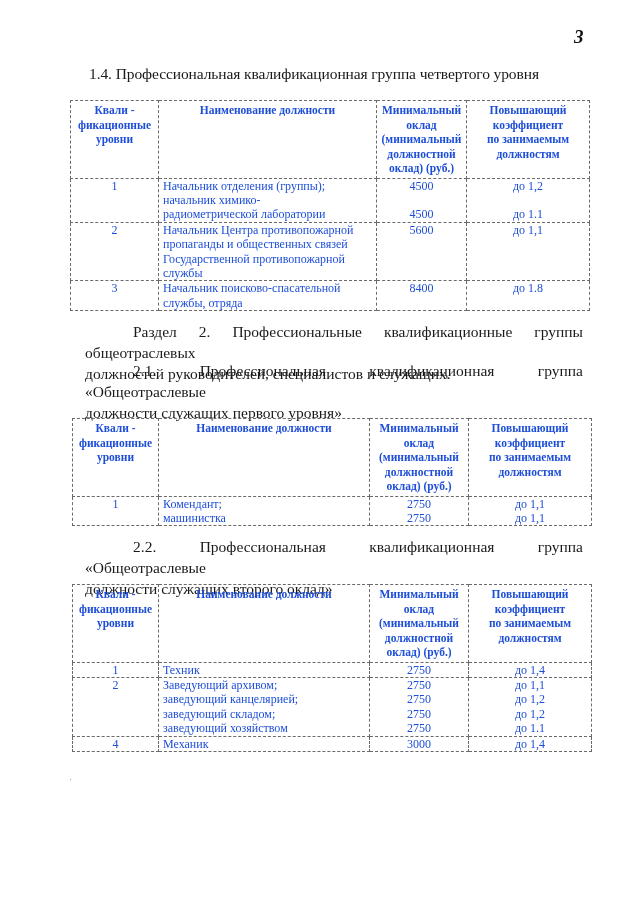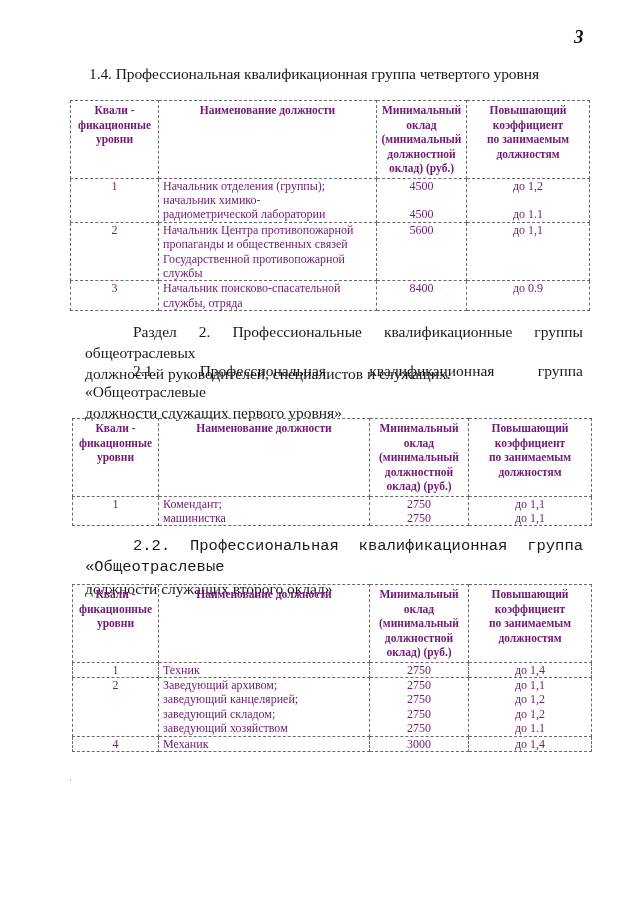--- a/index.html
+++ b/index.html
@@ -16,21 +16,21 @@
     position: absolute; left: 0; width: 628px; top: 65px; text-align: center;
     font-size: 15.5px; letter-spacing: -0.1px;
   }
   .para {
     position: absolute; left: 85px; width: 498px;
     font-size: 15.5px; line-height: 21px; text-align: justify;
   }
   .para .indent { display: inline-block; width: 48px; }
   table.doc {
     position: absolute; border-collapse: collapse; table-layout: fixed;
-    font-size: 12px; line-height: 14.4px; color: #701a75;
+    font-size: 12px; line-height: 14.4px; color: #1d4ed8;
   }
   table.doc td, table.doc th {
     border: 1px dashed #6a6a6a; vertical-align: top; padding: 0 4px;
   }
   table.doc th {
     font-weight: bold; text-align: center; padding-top: 2px; padding-bottom: 2px;
     font-size: 11.5px; line-height: 14.5px;
   }
   table.doc td.c { text-align: center; }
   table.doc td.j { text-align: justify; }
@@ -116,21 +116,21 @@
       <tr>
         <td class="c">3</td>
         <td class="j">
           <span class="line">Начальник     поисково-спасательной</span>
           <span class="line">службы, отряда</span>
         </td>
         <td class="c">
           <span class="line">8400</span>
         </td>
         <td class="c">
-          <span class="line">до 0.9</span>
+          <span class="line">до 1.8</span>
         </td>
       </tr>
     </tbody>
 </table>
 
 <div class="para" style="top:321px;">
   <div class="justify-last" style="text-align-last:justify;"><span class="indent"></span><span>Раздел 2. Профессиональные квалификационные группы общеотраслевых</span></div>
   <div>должностей руководителей, специалистов и служащих.</div>
 </div>
 
@@ -182,21 +182,21 @@
         </td>
         <td class="c">
           <span class="line">до 1,1</span>
           <span class="line">до 1,1</span>
         </td>
       </tr>
     </tbody>
 </table>
 
 <div class="para" style="top:536px;">
-  <div style="text-align-last:justify;font-family:Liberation Mono, monospace;"><span class="indent"></span><span>2.2.  Профессиональная  квалификационная  группа  «Общеотраслевые</span></div>
+  <div style="text-align-last:justify;"><span class="indent"></span><span>2.2.  Профессиональная  квалификационная  группа  «Общеотраслевые</span></div>
   <div>должности служащих второго оклад»</div>
 </div>
 
 <table class="doc" id="table3" style="left:72px; top:584px; width:519px;">
   <colgroup>
     <col style="width:86px">
       <col style="width:211px">
       <col style="width:99px">
       <col style="width:123px">
   </colgroup>

